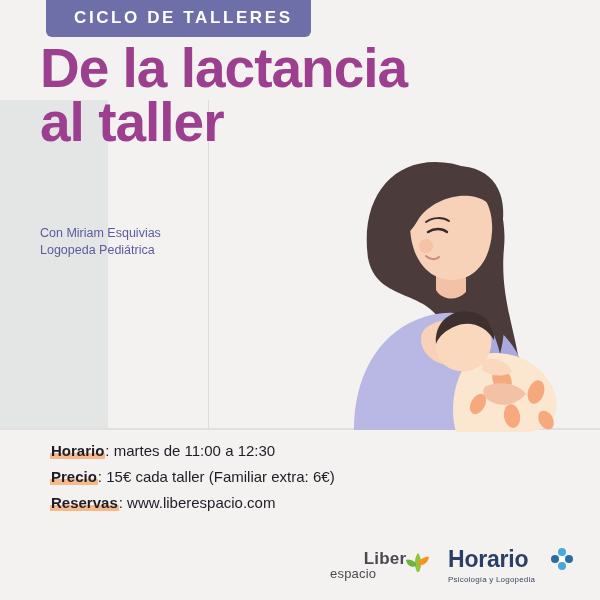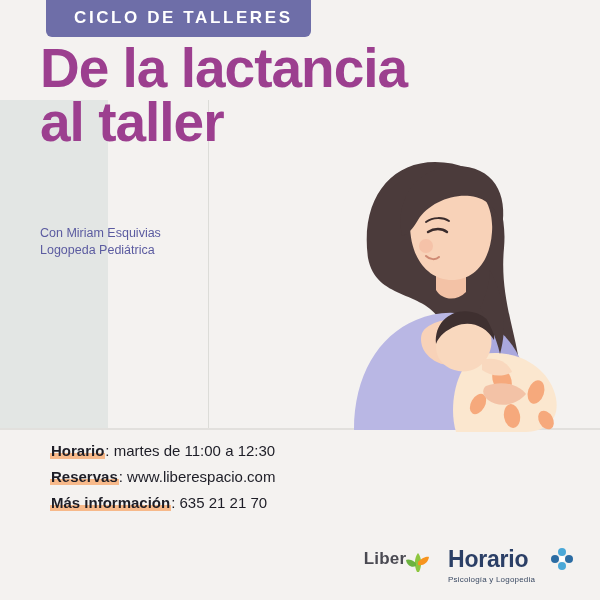--- a/index.html
+++ b/index.html
@@ -268,31 +268,32 @@
   <div class="speaker">
     <span>Con Miriam Esquivias</span><br>
     <span>Logopeda Pediátrica</span>
   </div>
 
   <div class="details">
     <div class="row">
       <span class="lbl">Horario</span><span>: martes de 11:00 a 12:30</span>
     </div>
     <div class="row">
+      <span class="lbl">Precio</span><span>: 15€ cada taller (Familiar extra: 6€)</span>
+    </div>
+    <div class="row">
       <span class="lbl">Reservas</span><span>: www.liberespacio.com</span>
-    </div>
-    <div class="row">
-      <span class="lbl">Más información</span><span>: 635 21 21 70</span>
     </div>
   </div>
 
   <div class="logos">
 
     <div class="logo-liber">
       <div class="l1">Liber</div>
+      <div class="l2">espacio</div>
       <svg class="leafmark" viewBox="0 0 26 26">
         <path d="M13 24 C10 18 10 10 14 5 C18 10 18 18 15 24 Z" fill="#8dc63f"></path>
         <path d="M14 14 C18 9 24 8 25 9 C24 15 19 18 14 17 Z" fill="#f7941e"></path>
         <path d="M12 15 C8 11 3 11 2 12 C3 18 8 20 12 18 Z" fill="#6cb33f"></path>
       </svg>
     </div>
 
     <div class="logo-astrane">
       <div class="a1">Horario</div>
       <div class="a2">Psicología y Logopedia</div>

